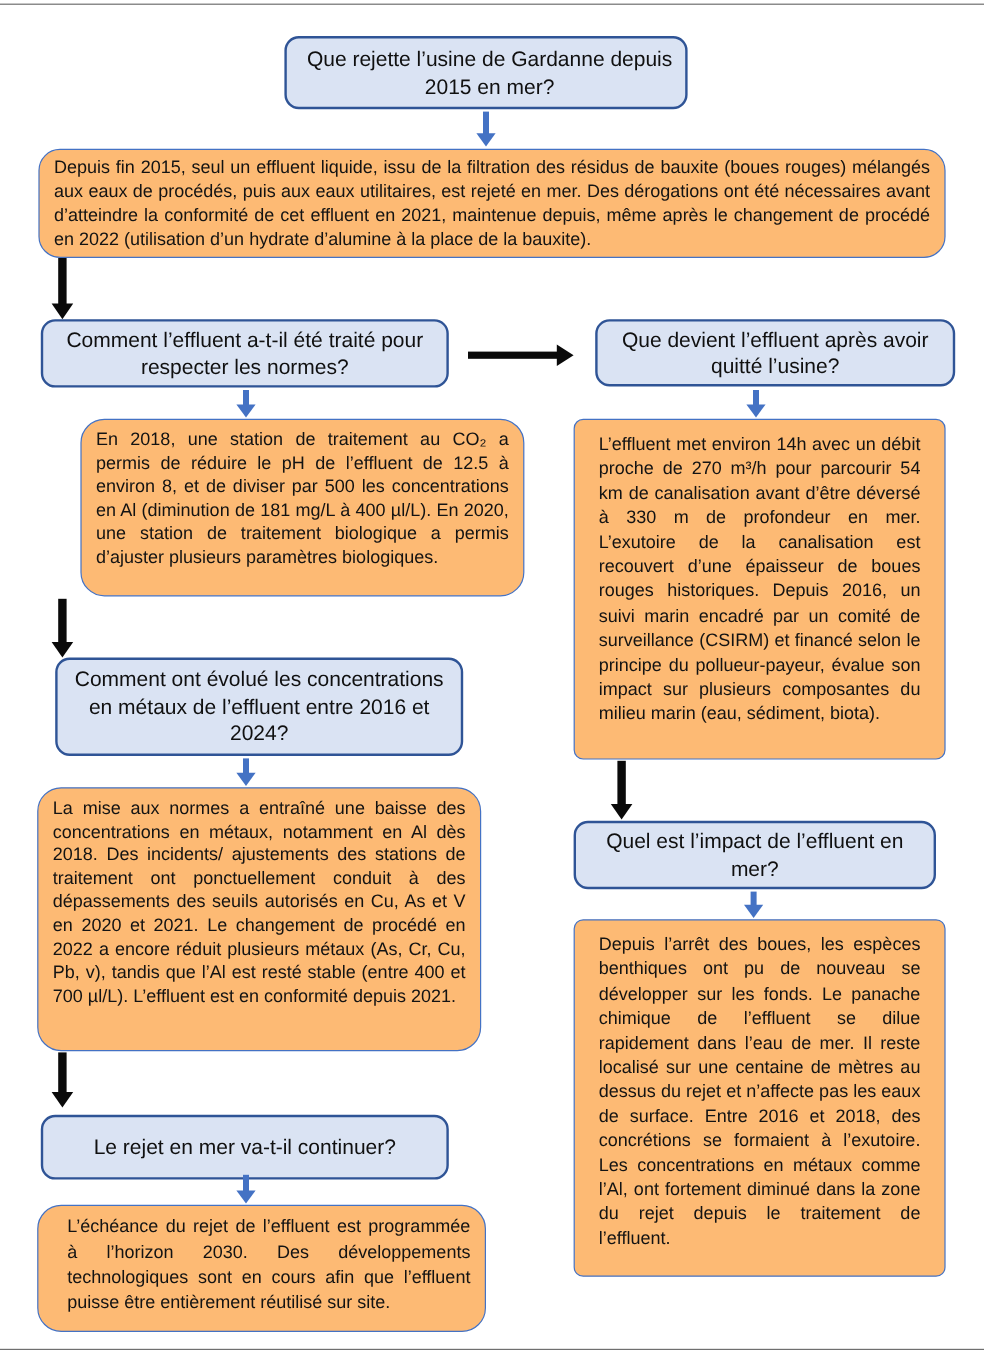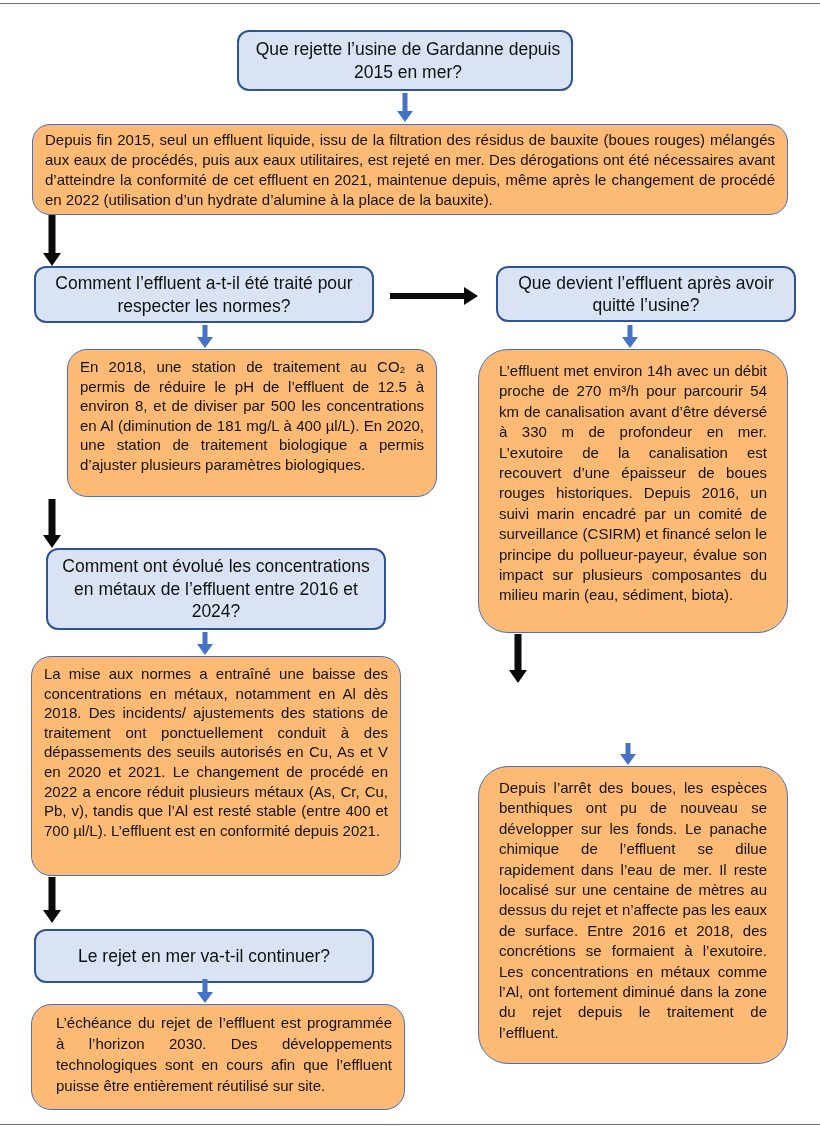--- a/index.html
+++ b/index.html
@@ -25,21 +25,21 @@
     padding:2px 10px;
   }
   .answer {
     background:#fdba74;
     border:1.5px solid #4472c4;
     text-align:justify;
     font-size:15px; color:#131313;
   }
   .answer.left  { border-radius:20px; padding:7px 12px; line-height:19.6px; }
   .answer.wide  { border-radius:18px; padding:5px 12px; line-height:20px; }
-  .answer.right { border-radius:30px; padding:11px 20px; line-height:20.4px; }
+  .answer.right { border-radius:8px; padding:11px 20px; line-height:20.4px; }
 
   
   .arr { position:absolute; }
   .arr-v { width:24px; }
   .arr-v::before {
     content:""; position:absolute; left:50%; transform:translateX(-50%);
     top:0; bottom:calc(var(--head-h) - 1px); width:var(--stem); background:var(--c);
   }
   .arr-v::after {
     content:""; position:absolute; left:50%; transform:translateX(-50%); bottom:0;
@@ -97,20 +97,21 @@
   <div class="arr arr-v black" style="left:40px; top:499px; height:49px;"></div>
 
   <div class="box question" style="left:46px; top:548px; width:340px; height:82px;">Comment ont évolué les concentrations en métaux de l’effluent entre 2016 et 2024?</div>
 
   <div class="arr arr-v blue" style="left:193px; top:632px; height:23px;"></div>
 
   <div class="box answer left" style="left:31px; top:656px; width:370px; height:220px;">La mise aux normes a entraîné une baisse des concentrations en métaux, notamment en Al dès 2018. Des incidents/ ajustements des stations de traitement ont ponctuellement conduit à des dépassements des seuils autorisés en Cu, As et V en 2020 et 2021. Le changement de procédé en 2022 a encore réduit plusieurs métaux (As, Cr, Cu, Pb, v), tandis que l’Al est resté stable (entre 400 et 700 µl/L). L’effluent est en conformité depuis 2021.</div>
 
   <div class="arr arr-v black" style="left:506px; top:634px; height:49px;"></div>
 
+  <div class="box question" style="left:478px; top:684px; width:302px; height:57px;">Quel est l’impact de l’effluent en mer?</div>
 
   <div class="arr arr-v blue" style="left:616px; top:743px; height:22px;"></div>
 
   <div class="box answer right" style="left:478px; top:766px; width:310px; height:298px;">Depuis l’arrêt des boues, les espèces benthiques ont pu de nouveau se développer sur les fonds. Le panache chimique de l’effluent se dilue rapidement dans l’eau de mer. Il reste localisé sur une centaine de mètres au dessus du rejet et n’affecte pas les eaux de surface. Entre 2016 et 2018, des concrétions se formaient à l’exutoire. Les concentrations en métaux comme l’Al, ont fortement diminué dans la zone du rejet depuis le traitement de l’effluent.</div>
 
   <div class="arr arr-v black" style="left:40px; top:877px; height:46px;"></div>
 
   <div class="box question" style="left:34px; top:929px; width:340px; height:54px;">Le rejet en mer va-t-il continuer?</div>
 
   <div class="arr arr-v blue" style="left:193px; top:979px; height:24px;"></div>

